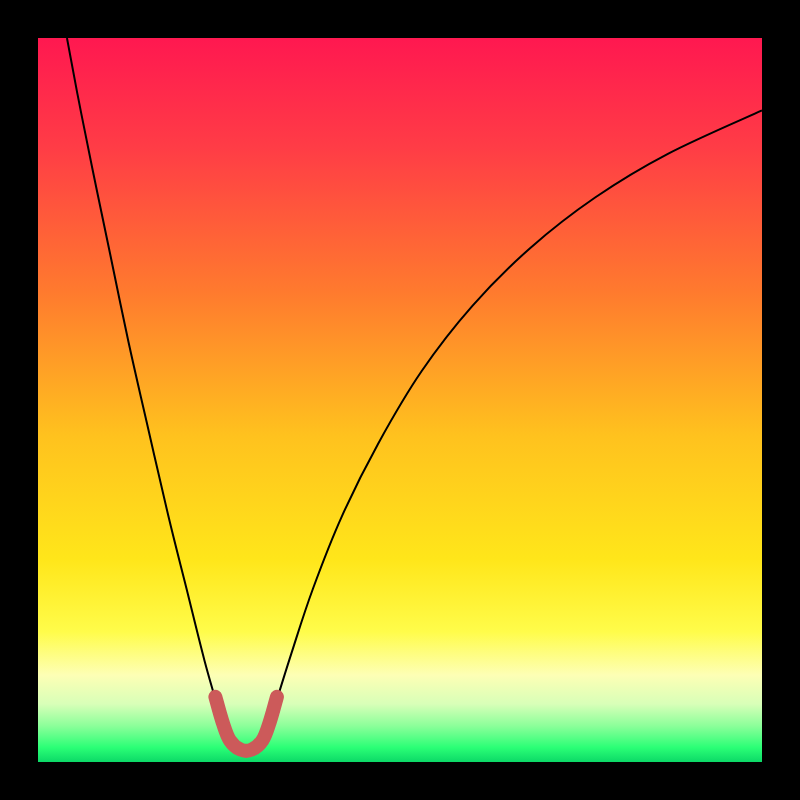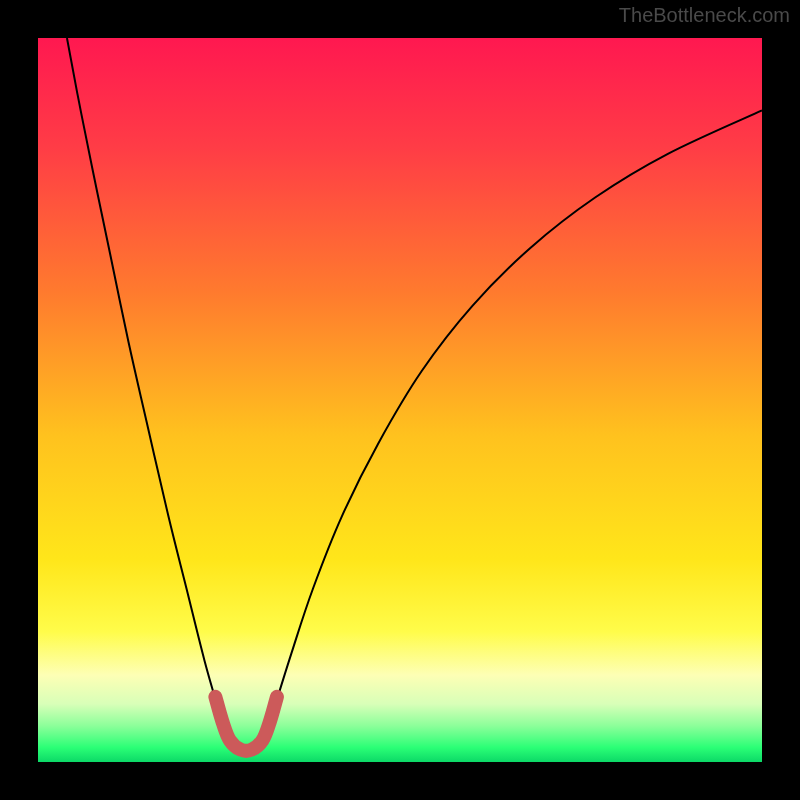--- a/index.html
+++ b/index.html
@@ -6,21 +6,20 @@
   body { width: 800px; height: 800px; background: #000; position: relative; font-family: Arial, sans-serif; }
   .container { width: 800px; height: 800px; position: relative; background: #000; }
   .watermark { position: absolute; top: 4px; right: 10px; color: #4a4a4a; font-size: 20px; font-weight: normal; z-index: 10; }
   .plot-area { position: absolute; left: 38px; top: 38px; width: 724px; height: 724px; }
   svg { display: block; }
 </style>
 </head>
 <body>
 
 <div class="container">
-  <div class="watermark">TheBottleneck.com</div>
   <svg class="plot-area" viewBox="0 0 724 724" preserveAspectRatio="none">
     <defs>
       <linearGradient id="bg-grad" x1="0" y1="0" x2="0" y2="1">
           <stop offset="0%" stop-color="#ff1850"></stop>
           <stop offset="15%" stop-color="#ff3c46"></stop>
           <stop offset="35%" stop-color="#ff7a2e"></stop>
           <stop offset="55%" stop-color="#ffc21e"></stop>
           <stop offset="72%" stop-color="#ffe61a"></stop>
           <stop offset="82%" stop-color="#fffc4a"></stop>
           <stop offset="88%" stop-color="#fdffb5"></stop>

